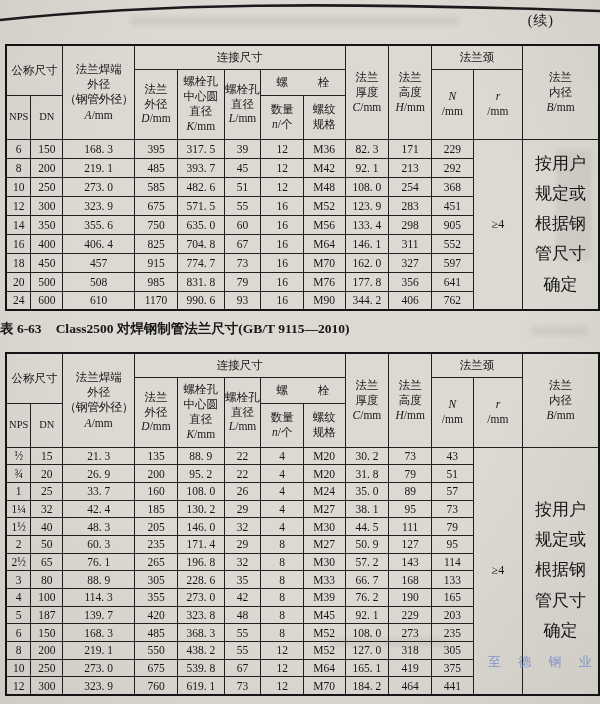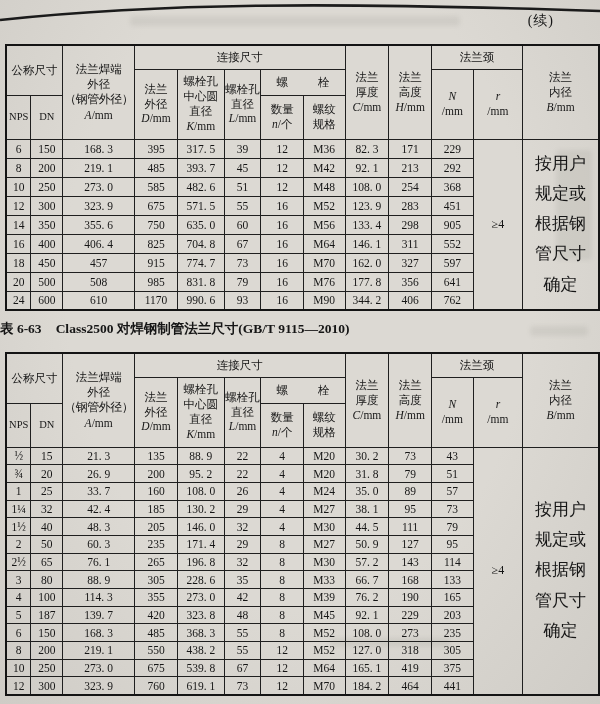--- a/index.html
+++ b/index.html
@@ -522,13 +522,14 @@
         <td>12</td>
         <td>M70</td>
         <td>184. 2</td>
         <td>464</td>
         <td>441</td>
       </tr>
     </tbody>
 </table>
 
 <div class="watermark">
+  <div class="wm1">至 德 钢 业</div>
 </div>
 
 </body></html>

